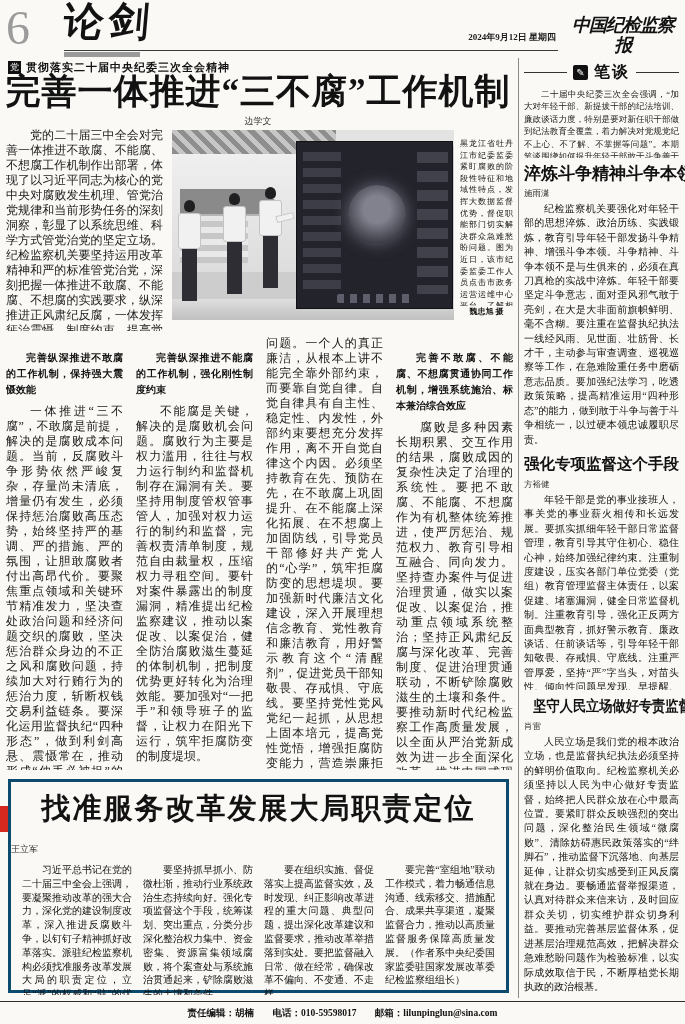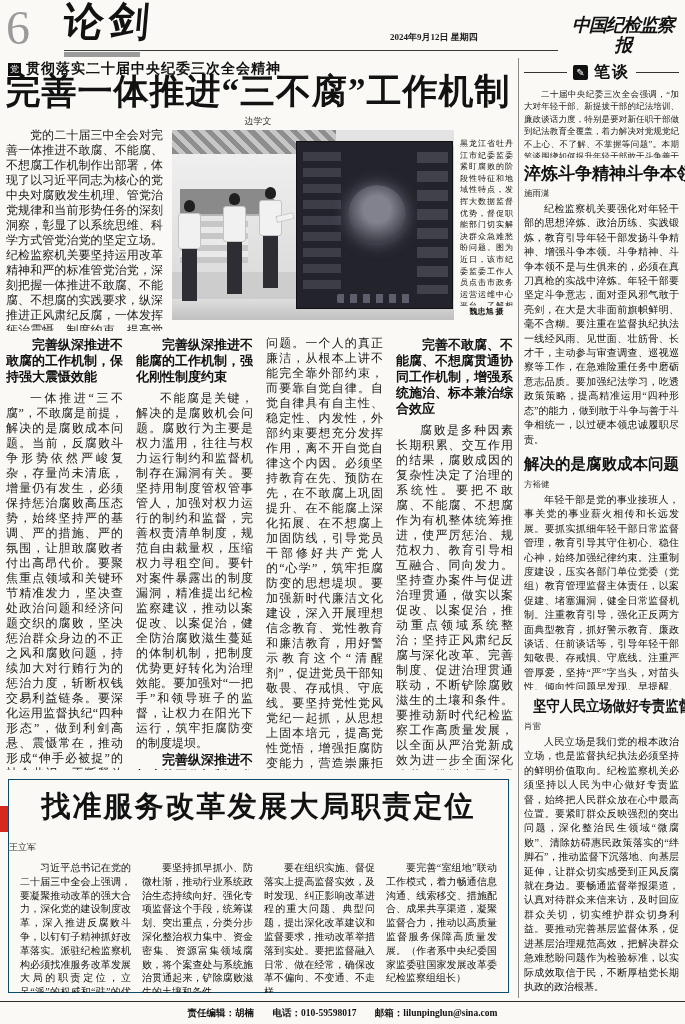--- a/index.html
+++ b/index.html
@@ -5,30 +5,30 @@
   html,body{margin:0;padding:0;background:#9a9a9a;}
   .page{position:relative;width:685px;height:1024px;margin:0 auto;background:#faf9f5;
         font-family:"Liberation Serif","DejaVu Serif",serif;color:#121212;overflow:hidden;}
 
   
   .page-num{position:absolute;left:6px;top:4px;font-size:48px;line-height:1;color:#9b9b9b;}
   .section-name{position:absolute;left:64px;top:0px;font-size:40px;line-height:1.1;font-weight:bold;
                 transform:skewX(-5deg);letter-spacing:5px;}
   .header-rule{position:absolute;left:64px;top:50px;width:494px;height:1px;background:#3a3a3a;}
   .header-rule-thick{position:absolute;left:64px;top:52px;width:76px;height:5px;background:#9b9b9b;}
-  .header-date{position:absolute;left:390px;top:31px;width:150px;text-align:left;font-size:9px;
+  .header-date{position:absolute;left:406px;top:31px;width:150px;text-align:right;font-size:9px;
                font-weight:bold;color:#1c1c1c;}
   .masthead{position:absolute;right:3px;top:16px;width:118px;text-align:center;font-size:18px;
             font-weight:900;font-style:italic;line-height:1.1;letter-spacing:-1px;}
 
   
   .kicker{position:absolute;left:8px;top:60px;display:flex;align-items:center;gap:5px;}
   .kicker-icon{width:13px;height:13px;background:#111;color:#fff;font-size:9px;line-height:13px;
                text-align:center;flex:0 0 auto;}
-  .kicker-text{font-size:14px;font-weight:bold;letter-spacing:1px;text-align:right;}
+  .kicker-text{font-size:11px;font-weight:bold;letter-spacing:1px;text-align:right;}
   .main-headline{position:absolute;left:0;top:72px;width:516px;text-align:center;font-size:35px;
                  font-weight:900;letter-spacing:1px;line-height:1.15;}
   .main-author{position:absolute;left:0;top:115px;width:516px;text-align:center;font-size:9px;color:#333;}
 
   .bodytext{font-size:12px;line-height:15px;text-align:justify;overflow:hidden;color:#1a1a1a;}
   .indent{text-indent:2em;}
   .col-intro{position:absolute;left:6px;top:128px;width:157px;height:203px;}
 
   
   .photo{position:absolute;left:172px;top:130px;width:282px;height:190px;background:#cdcdcd;overflow:hidden;}
@@ -60,25 +60,25 @@
   .person .legs{width:15px;height:52px;background:#2d2d33;margin:0 auto;}
   .person .arm{position:absolute;width:16px;height:5px;background:#f1f1f1;right:-13px;top:13px;
                transform:rotate(-14deg);border:1px solid #c9c9c9;}
   .photo-caption{position:absolute;left:460px;top:138px;width:53px;height:168px;font-size:8px;
                  line-height:11.6px;text-align:justify;overflow:hidden;}
   .photo-credit{position:absolute;left:460px;top:306px;width:53px;font-size:8px;font-weight:bold;text-align:center;}
 
   
   .ncol{position:absolute;top:336px;width:117px;height:434px;overflow:hidden;}
   #ncol1{left:6px;} #ncol2{left:136px;} #ncol3{left:266px;} #ncol4{left:396px;}
-  .subhead{font-size:13px;font-weight:bold;line-height:16px;text-align:justify;text-indent:2em;
-           margin:1px 0 6px;}
-
-  
-  .featured{position:absolute;left:8px;top:779px;width:501px;height:214px;border:1px solid #0c4a6e;
+  .subhead{font-size:10px;font-weight:bold;line-height:16px;text-align:justify;text-indent:2em;
+           margin:14px 0 6px;}
+
+  
+  .featured{position:absolute;left:8px;top:779px;width:501px;height:214px;border:3px solid #0c4a6e;
             box-sizing:border-box;background:#faf9f5;}
   .red-tab{position:absolute;left:0;top:806px;width:8px;height:26px;background:#d5281e;}
   .featured-headline{margin-top:7px;text-align:center;font-size:29px;font-weight:900;letter-spacing:2px;}
   .featured-author{text-align:left;font-size:9px;margin-top:14px;color:#333;}
   .featured-cols{display:flex;gap:11px;padding:7px 11px 0 11px;}
   .fcol{flex:1;font-size:10px;line-height:13.8px;text-align:justify;height:132px;overflow:hidden;}
 
   
   .vsep{position:absolute;left:518px;top:58px;width:1px;height:940px;background:#8a8a8a;}
   .bitan-header{position:absolute;left:524px;top:62px;width:155px;display:flex;align-items:center;gap:6px;}
@@ -193,21 +193,21 @@
     <div class="bitan-icon">✎</div>
     <div class="bitan-title">笔谈</div>
     <div class="bitan-line"></div>
   </div>
   <div class="bitan-intro">二十届中央纪委三次全会强调，“加大对年轻干部、新提拔干部的纪法培训、廉政谈话力度，特别是要对新任职干部做到纪法教育全覆盖，着力解决对党规党纪不上心、不了解、不掌握等问题”。本期笔谈围绕如何提升年轻干部敢于斗争善于斗争意志品质和加强对年轻干部教育管理监督展开讨论。</div>
 
   <div class="r-headline" id="r1h">淬炼斗争精神斗争本领</div>
   <div class="r-author" id="r1a">施雨潇</div>
   <div class="r-body indent" id="r1b">纪检监察机关要强化对年轻干部的思想淬炼、政治历练、实践锻炼，教育引导年轻干部发扬斗争精神、增强斗争本领。斗争精神、斗争本领不是与生俱来的，必须在真刀真枪的实战中淬炼。年轻干部要坚定斗争意志，面对歪风邪气敢于亮剑，在大是大非面前旗帜鲜明、毫不含糊。要注重在监督执纪执法一线经风雨、见世面、壮筋骨、长才干，主动参与审查调查、巡视巡察等工作，在急难险重任务中磨砺意志品质。要加强纪法学习，吃透政策策略，提高精准运用“四种形态”的能力，做到敢于斗争与善于斗争相统一，以过硬本领忠诚履职尽责。</div>
 
-  <div class="r-headline" id="r2h">解决的是腐败成本问题</div>
+  <div class="r-headline" id="r2h">强化专项监督这个手段</div>
   <div class="r-author" id="r2a">方裕健</div>
   <div class="r-body indent" id="r2b">年轻干部是党的事业接班人，事关党的事业薪火相传和长远发展。要抓实抓细年轻干部日常监督管理，教育引导其守住初心、稳住心神，始终加强纪律约束。注重制度建设，压实各部门单位党委（党组）教育管理监督主体责任，以案促建、堵塞漏洞，健全日常监督机制。注重教育引导，强化正反两方面典型教育，抓好警示教育、廉政谈话、任前谈话等，引导年轻干部知敬畏、存戒惧、守底线。注重严管厚爱，坚持“严”字当头，对苗头性、倾向性问题早发现、早提醒、早纠正，为干事创业者撑腰鼓劲。</div>
 
   <div class="r-headline" id="r3h">坚守人民立场做好专责监督</div>
   <div class="r-author" id="r3a">肖雷</div>
   <div class="r-body indent" id="r3b">人民立场是我们党的根本政治立场，也是监督执纪执法必须坚持的鲜明价值取向。纪检监察机关必须坚持以人民为中心做好专责监督，始终把人民群众放在心中最高位置。要紧盯群众反映强烈的突出问题，深化整治民生领域“微腐败”、清除妨碍惠民政策落实的“绊脚石”，推动监督下沉落地、向基层延伸，让群众切实感受到正风反腐就在身边。要畅通监督举报渠道，认真对待群众来信来访，及时回应群众关切，切实维护群众切身利益。要推动完善基层监督体系，促进基层治理规范高效，把解决群众急难愁盼问题作为检验标准，以实际成效取信于民，不断厚植党长期执政的政治根基。</div>
 
   <div class="footer-rule"></div>
   <div class="footer">
     <span>责任编辑：胡楠</span>

